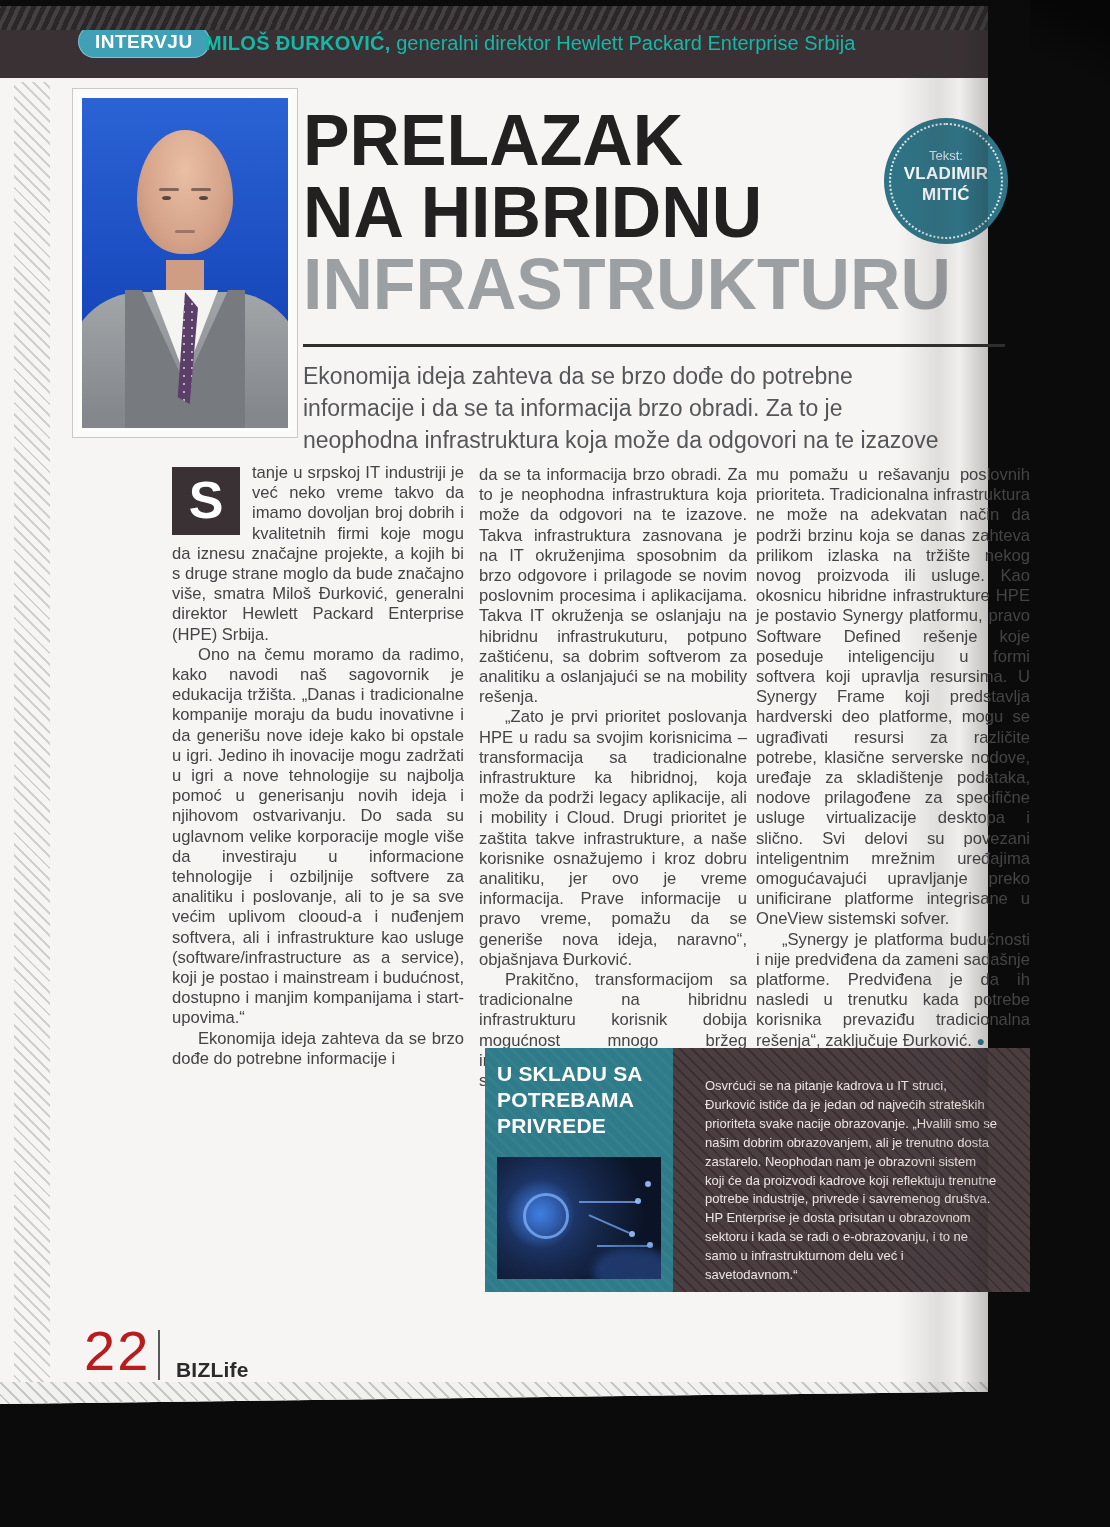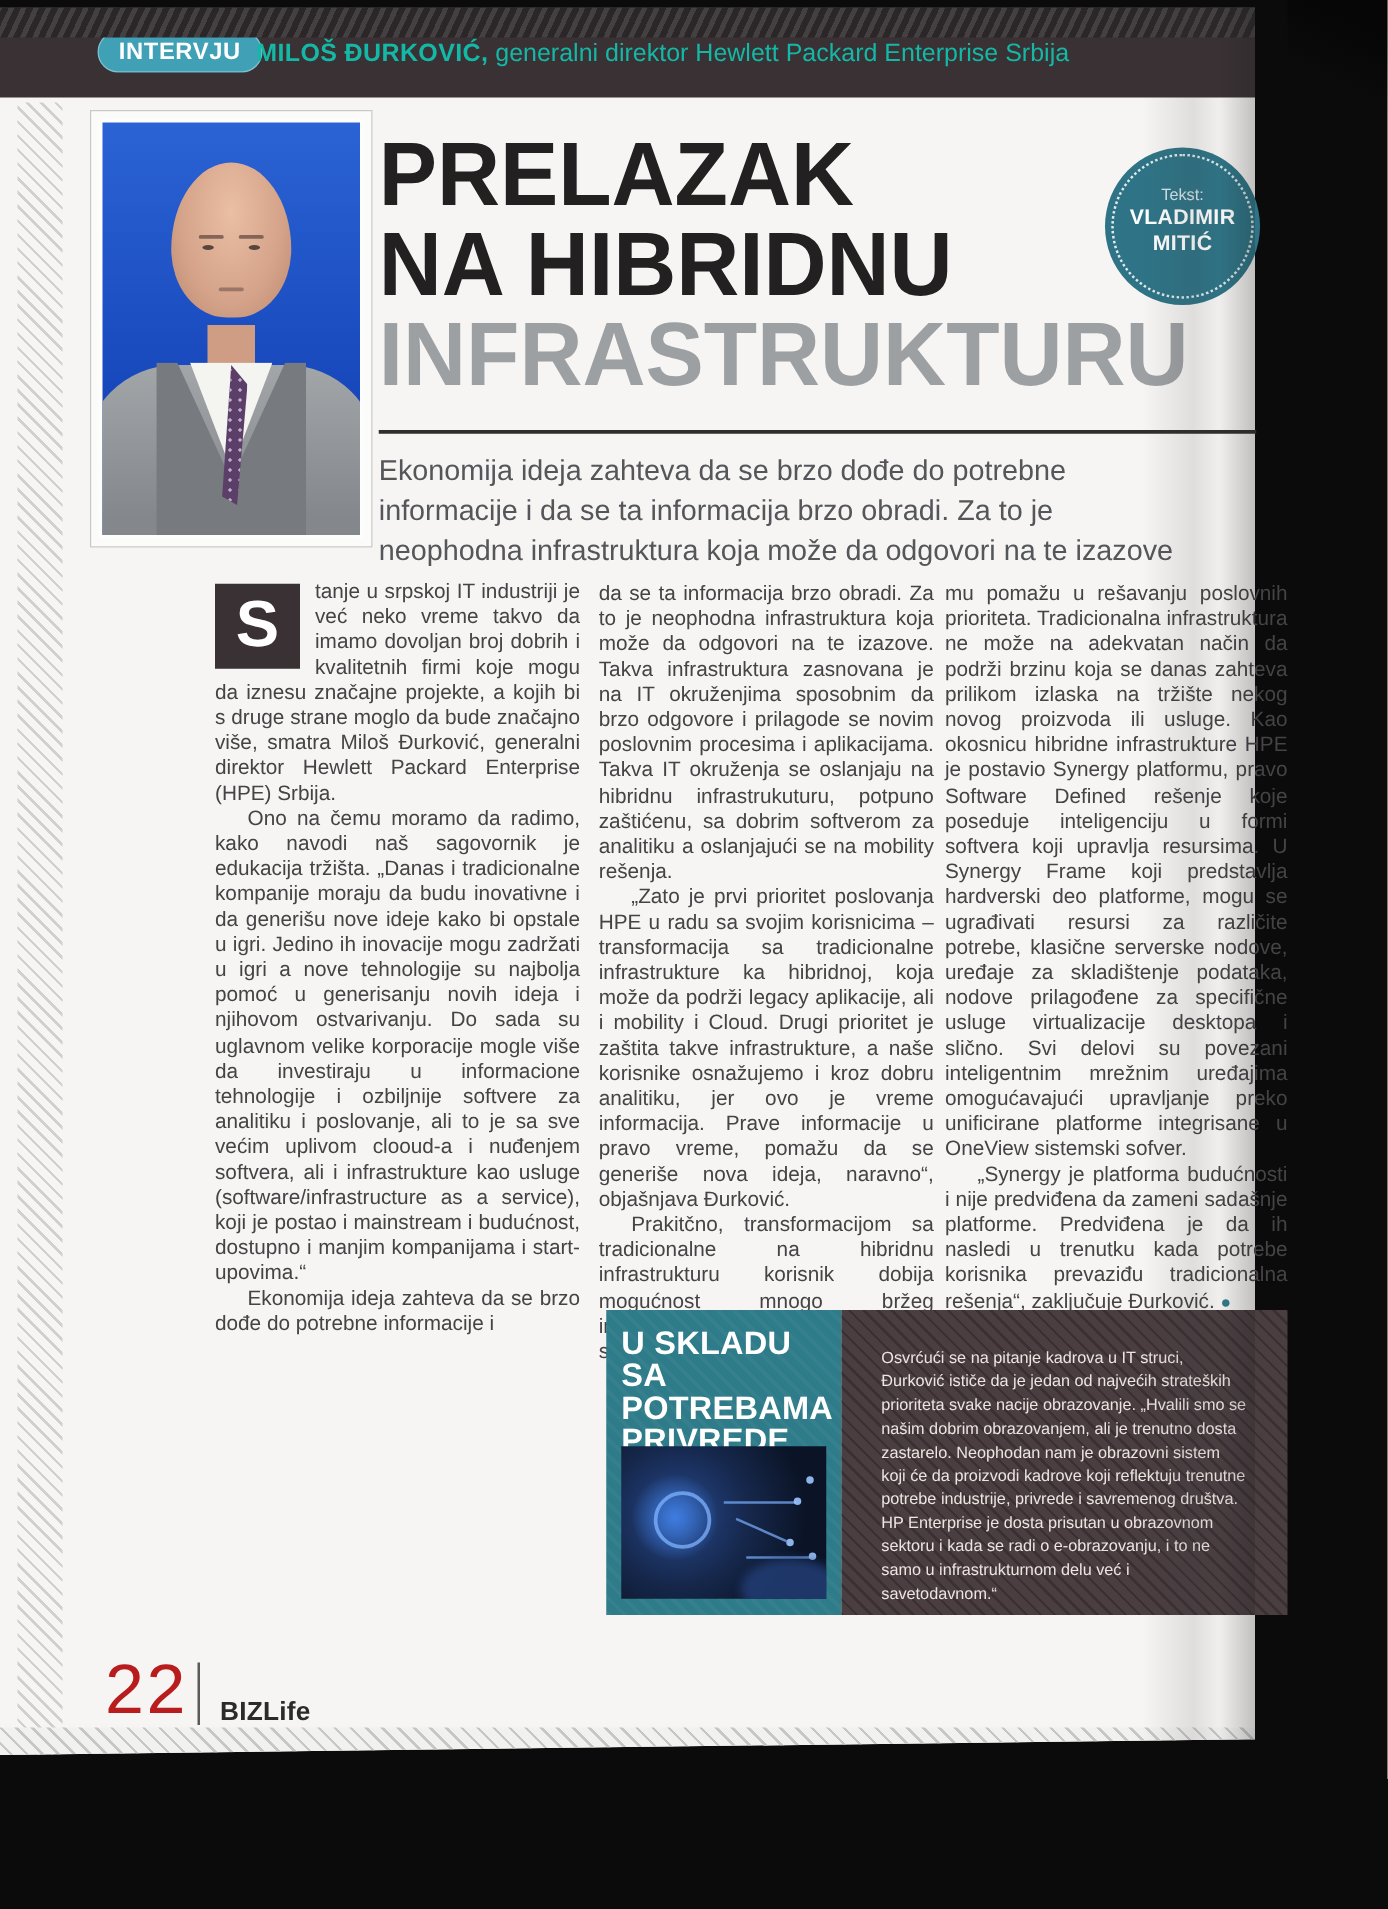--- a/index.html
+++ b/index.html
@@ -3,21 +3,21 @@
 <meta charset="utf-8">
 <style>
   html,body{margin:0;padding:0;}
   body{width:1110px;height:1527px;overflow:hidden;background:#0a0b0a;
        font-family:"Liberation Sans",sans-serif;}
   .stage{position:relative;width:1110px;height:1527px;}
 
   
   .paper{position:absolute;left:0;top:6px;width:988px;height:1441px;
          background:#f6f5f3;
-         clip-path:polygon(0 0,1110px 0,1110px 1384px,0 1398px);padding-left:16px;}
+         clip-path:polygon(0 0,1110px 0,1110px 1384px,0 1398px);}
 
   
   .header-bar{position:absolute;left:0;top:0;width:100%;height:72px;background:#393134;}
   .top-texture{position:absolute;left:0;top:-6px;width:100%;height:30px;background:#2b2728;
       background-image:repeating-linear-gradient(115deg,rgba(235,235,235,.13) 0 4px,rgba(0,0,0,0) 4px 9px);}
   .corner-dark{position:absolute;right:0;top:0;width:80px;height:100px;
       background:linear-gradient(205deg,rgba(5,5,5,.85) 20%,rgba(5,5,5,0) 65%);}
   .badge-pill{position:absolute;left:78px;top:19px;height:33px;line-height:33px;
       padding:0 17px;border-radius:17px;background:#3fa0b6;color:#fff;
       font-size:19px;font-weight:bold;letter-spacing:.5px;box-shadow:inset 0 0 0 1px rgba(255,255,255,.35);}
@@ -83,21 +83,21 @@
       color:#fff;font-size:52px;font-weight:bold;text-align:center;line-height:66px;text-indent:0;}
   .pull-quote{margin:20px 0 18px -58px;width:calc(100% + 58px);
       color:#2c7b8e;font-size:21.5px;font-weight:bold;line-height:28px;
       text-align:right;letter-spacing:.2px;}
   .endmark{color:#2e7b8c;font-size:14px;}
 
   
   .sidebar{position:absolute;left:485px;top:1042px;width:545px;height:244px;display:flex;}
   .teal-box{width:188px;background:#2e7b89;position:relative;padding:13px 12px;box-sizing:border-box;
       background-image:repeating-linear-gradient(45deg,rgba(255,255,255,.04) 0 3px,rgba(0,0,0,0) 3px 9px);}
-  .teal-title{color:#fff;font-size:26px;font-weight:bold;line-height:26px;letter-spacing:.2px;}
+  .teal-title{color:#fff;font-size:21px;font-weight:bold;line-height:26px;letter-spacing:.2px;}
   .tech{position:absolute;left:12px;right:12px;bottom:13px;height:122px;overflow:hidden;
       background:radial-gradient(circle at 28% 45%,#274a8e 0%,#16284d 40%,#0b1426 75%);}
   .glow{position:absolute;left:8px;top:22px;width:70px;height:70px;border-radius:50%;
       background:radial-gradient(circle,#3f7de0 0%,rgba(63,125,224,0) 70%);}
   .watch{position:absolute;left:26px;top:36px;width:40px;height:40px;border-radius:50%;
       border:3px solid rgba(127,179,255,.75);}
   .cline{position:absolute;height:2px;background:#6fa0e8;opacity:.8;}
   .cdot{position:absolute;width:6px;height:6px;border-radius:50%;background:#9cc4ff;opacity:.9;}
   .hand2{position:absolute;right:-12px;bottom:-16px;width:80px;height:48px;border-radius:50%;
       background:#24407a;filter:blur(4px);opacity:.8;}

